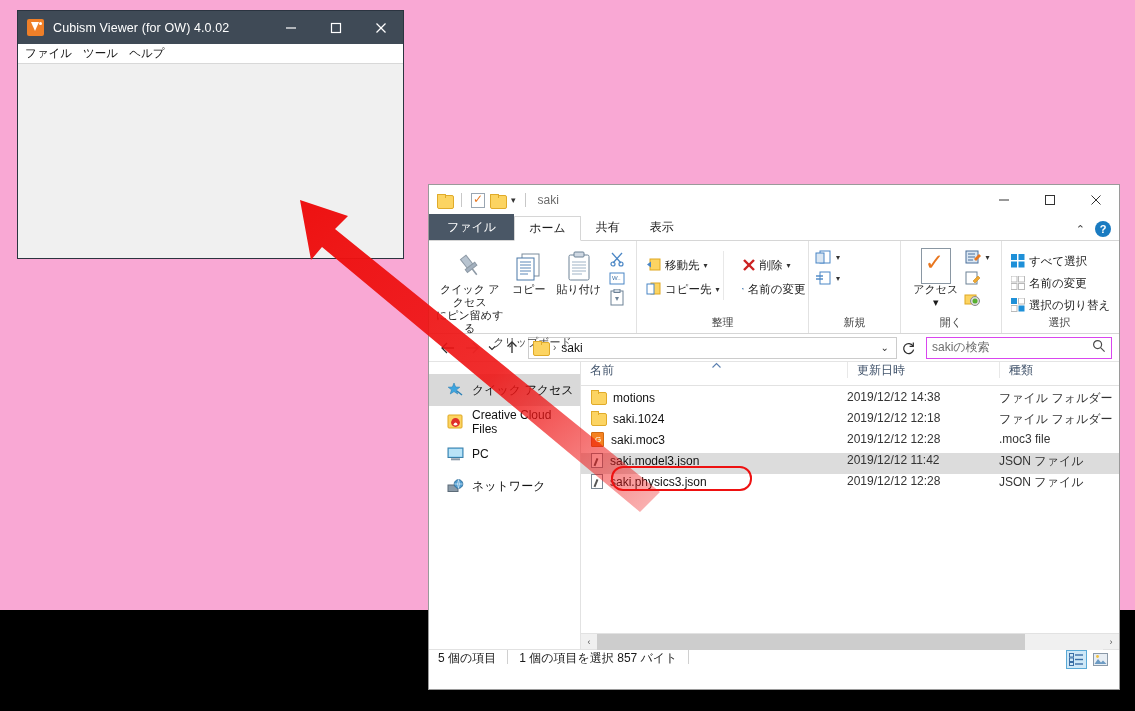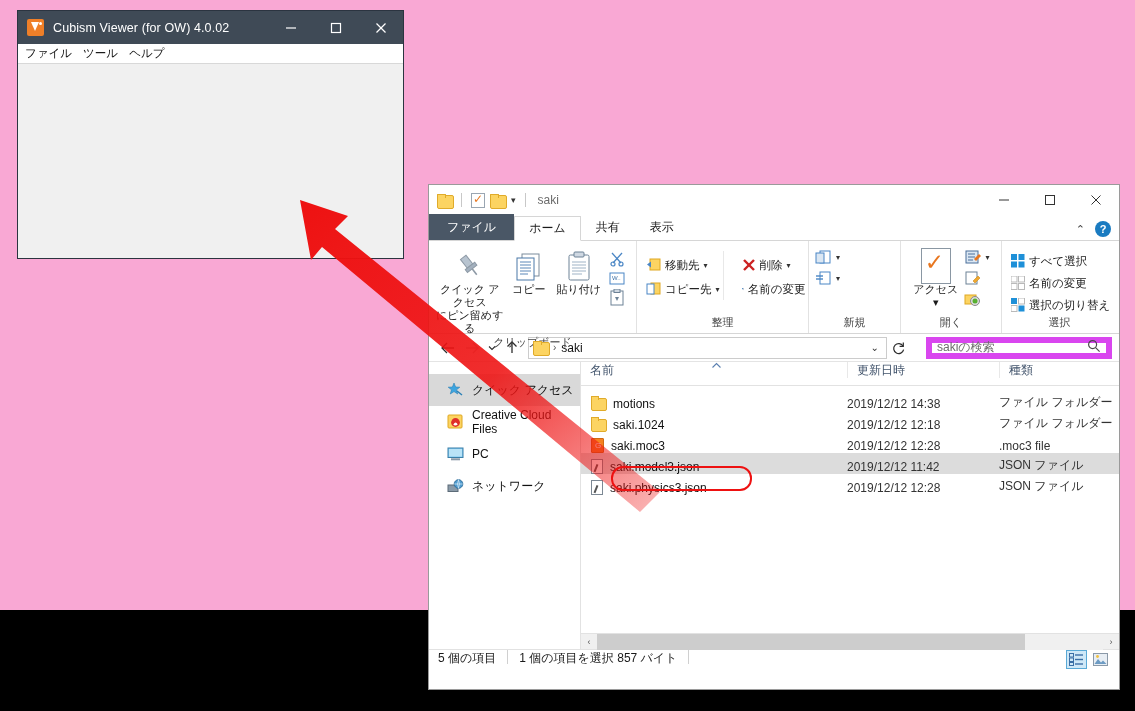--- a/index.html
+++ b/index.html
@@ -182,22 +182,22 @@
   .nav-btn { width: 24px; height: 24px; display:flex; align-items:center; justify-content:center; color:#3a3a3a; }
   .nav-btn.dim { color: #b6b6b6; }
   .addr-field {
     flex: 1 1 auto; height: 22px; border: 1px solid #cccccc; background:#fff;
     display: flex; align-items: center; padding: 0 2px 0 4px; margin-left: 4px;
   }
   .addr-crumb { display:flex; align-items:center; gap:5px; font-size:12px; color:#111; }
   .crumb-sep { color: #555; font-size: 10px; }
   .addr-caret { margin-left:auto; font-size:10px; color:#333; padding:0 5px; }
   .search-field {
-    width: 186px; height: 22px; border: 6px solid #d946ef; background:#fff;
-    display:flex; align-items:center; padding: 0 5px; margin-left: 15px;
+    width: 186px; height: 22px; border: 1px solid #d946ef; background:#fff;
+    display:flex; align-items:center; padding: 0 5px; margin-left: 5px;
   }
   .search-field .ph { font-size: 12px; color:#6d6d6d; flex:1 1 auto; }
 
   
   .ex-content { display: flex; height: 287px; }
   .navpane {
     width: 166px; background: #ffffff; border-right: 1px solid #e2e2e2;
     padding-top: 12px; font-size: 12px;
   }
   .nav-item {
@@ -214,21 +214,21 @@
   .colhdr {
     height: 24px; display: flex; align-items: flex-start; font-size: 12px; color: #41536b;
     border-bottom: 1px solid #e2e2e2; position:relative;
   }
   .colhdr .ch { padding-left: 9px; border-left: 1px solid #e8e8e8; height:16px; display:flex; align-items:center; }
   .colhdr .ch:first-child { border-left: none; }
   .c-name { width: 266px; }
   .c-date { width: 152px; }
   .c-type { width: 120px; }
   .frow {
-    height: 21px; display: flex; align-items: flex-end; font-size: 12px; color: #111;
+    height: 21px; display: flex; align-items: flex-start; font-size: 12px; color: #111;
     position: relative;
   }
   .frow.selected { background: #dcdcdc; }
   .frow .fn { width: 266px; display: flex; align-items: center; gap: 7px; padding-left: 9px; }
   .frow .fd { width: 152px; color: #333; }
   .frow .ft { width: 120px; color: #333; }
   .ficon { width: 16px; height: 15px; position: relative; flex:0 0 auto; }
   .ficon.folder::before {
     content:""; position:absolute; left:1px; top:2px; width:14px; height:11px;
     background:#fcd462; border:1px solid #e0ab2a; border-radius:0 2px 2px 2px;

